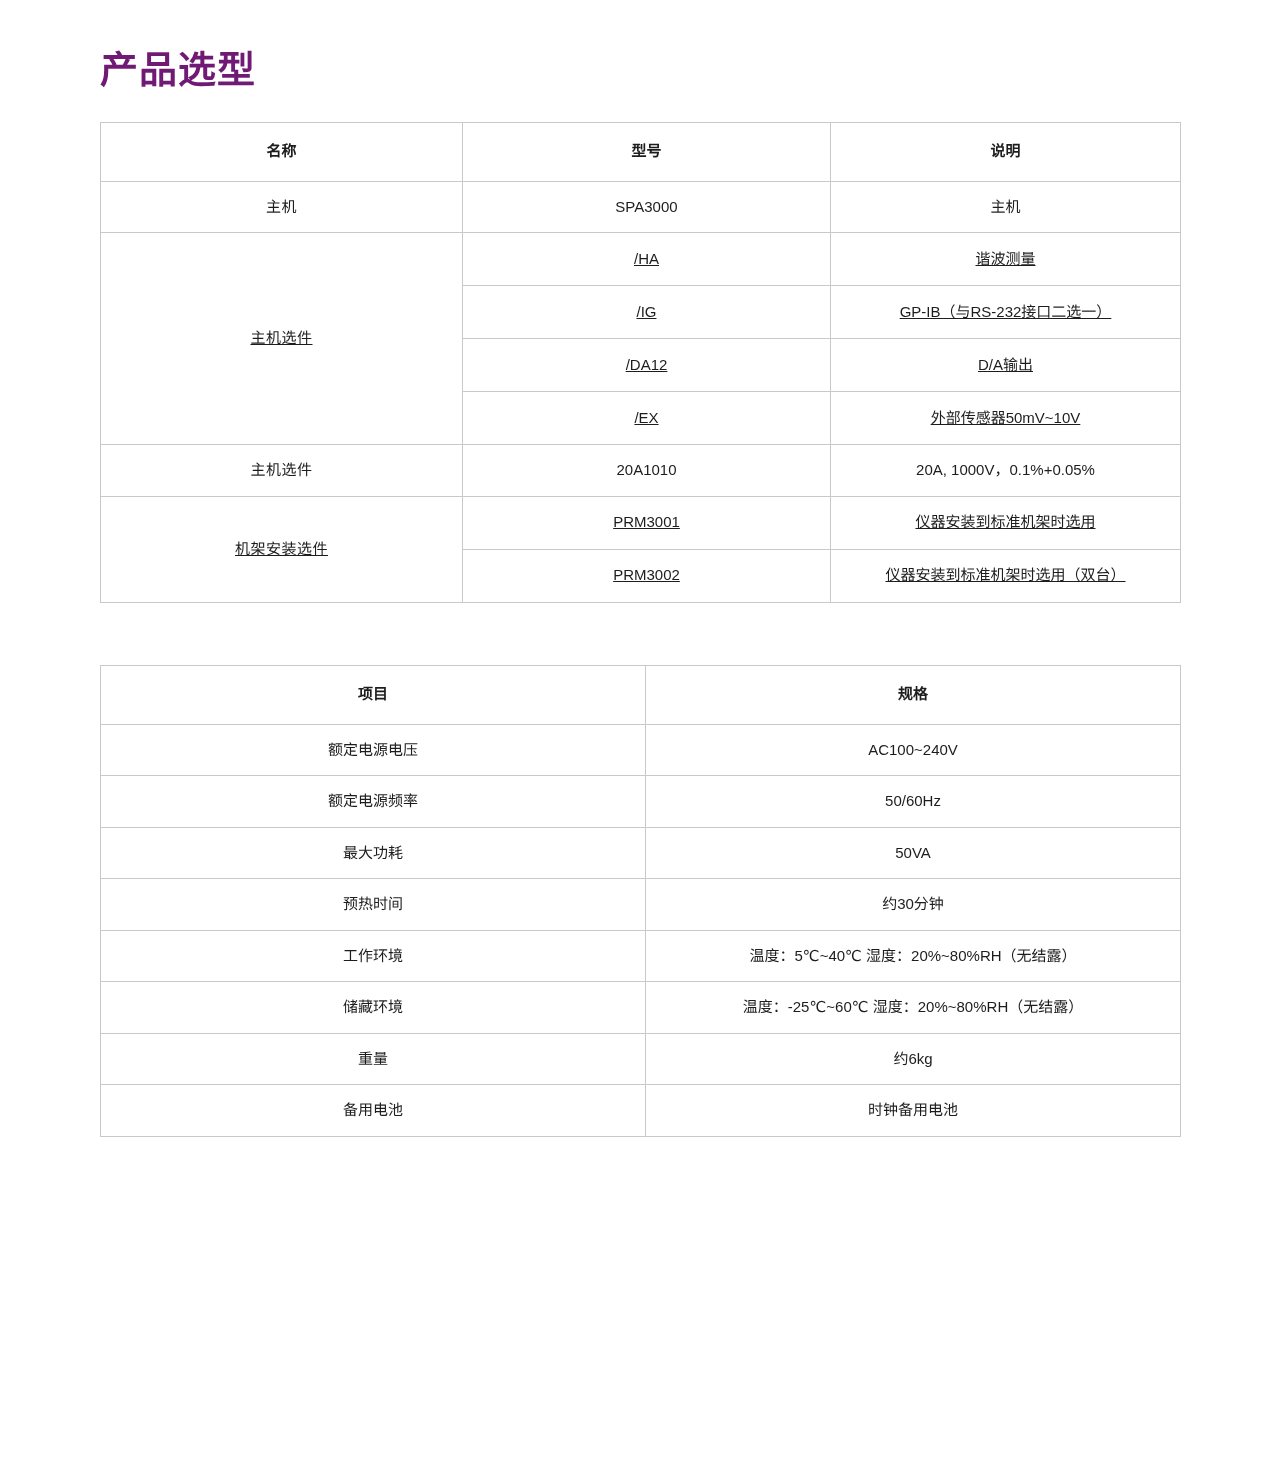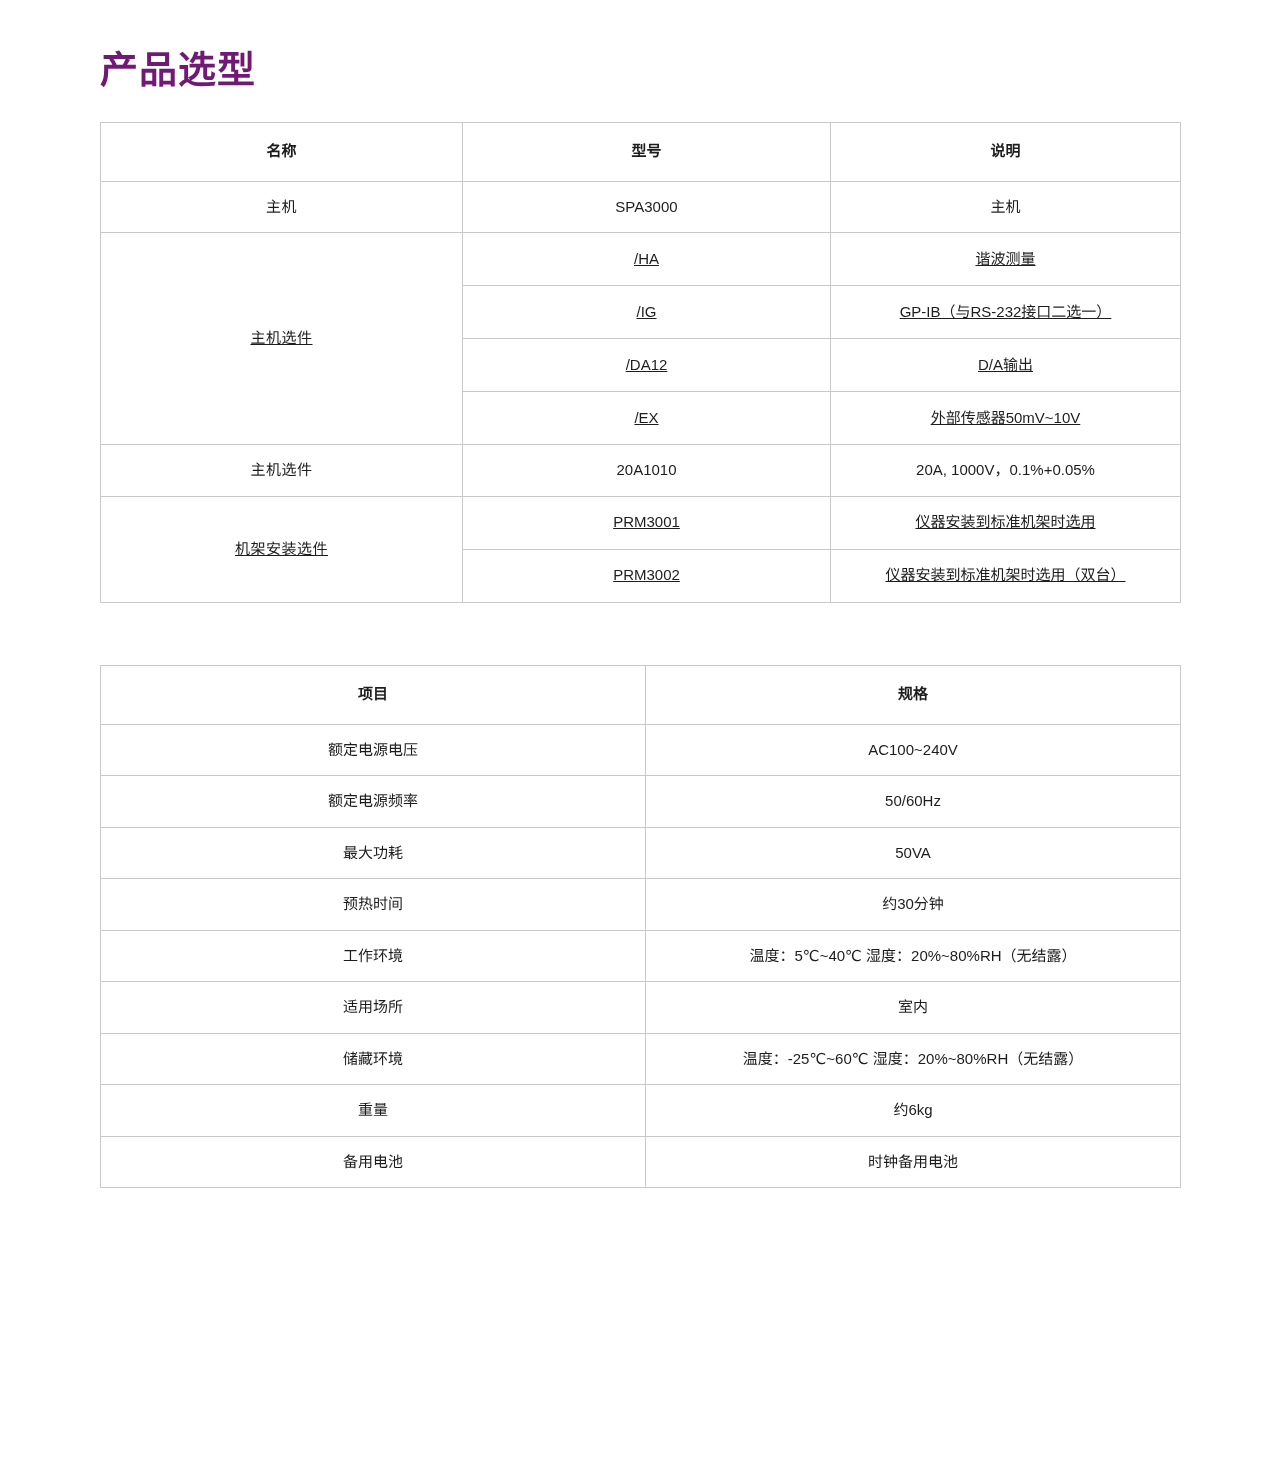--- a/index.html
+++ b/index.html
@@ -156,24 +156,20 @@
         </tr>
         <tr>
           <td>预热时间</td>
           <td>约30分钟</td>
         </tr>
         <tr>
           <td>工作环境</td>
           <td>温度：5℃~40℃ 湿度：20%~80%RH（无结露）</td>
         </tr>
         <tr>
-          <td>适用场所</td>
-          <td>室内</td>
-        </tr>
-        <tr>
           <td>储藏环境</td>
           <td>温度：-25℃~60℃  湿度：20%~80%RH（无结露）</td>
         </tr>
         <tr>
           <td>重量</td>
           <td>约6kg</td>
         </tr>
         <tr>
           <td>备用电池</td>
           <td>时钟备用电池</td>

